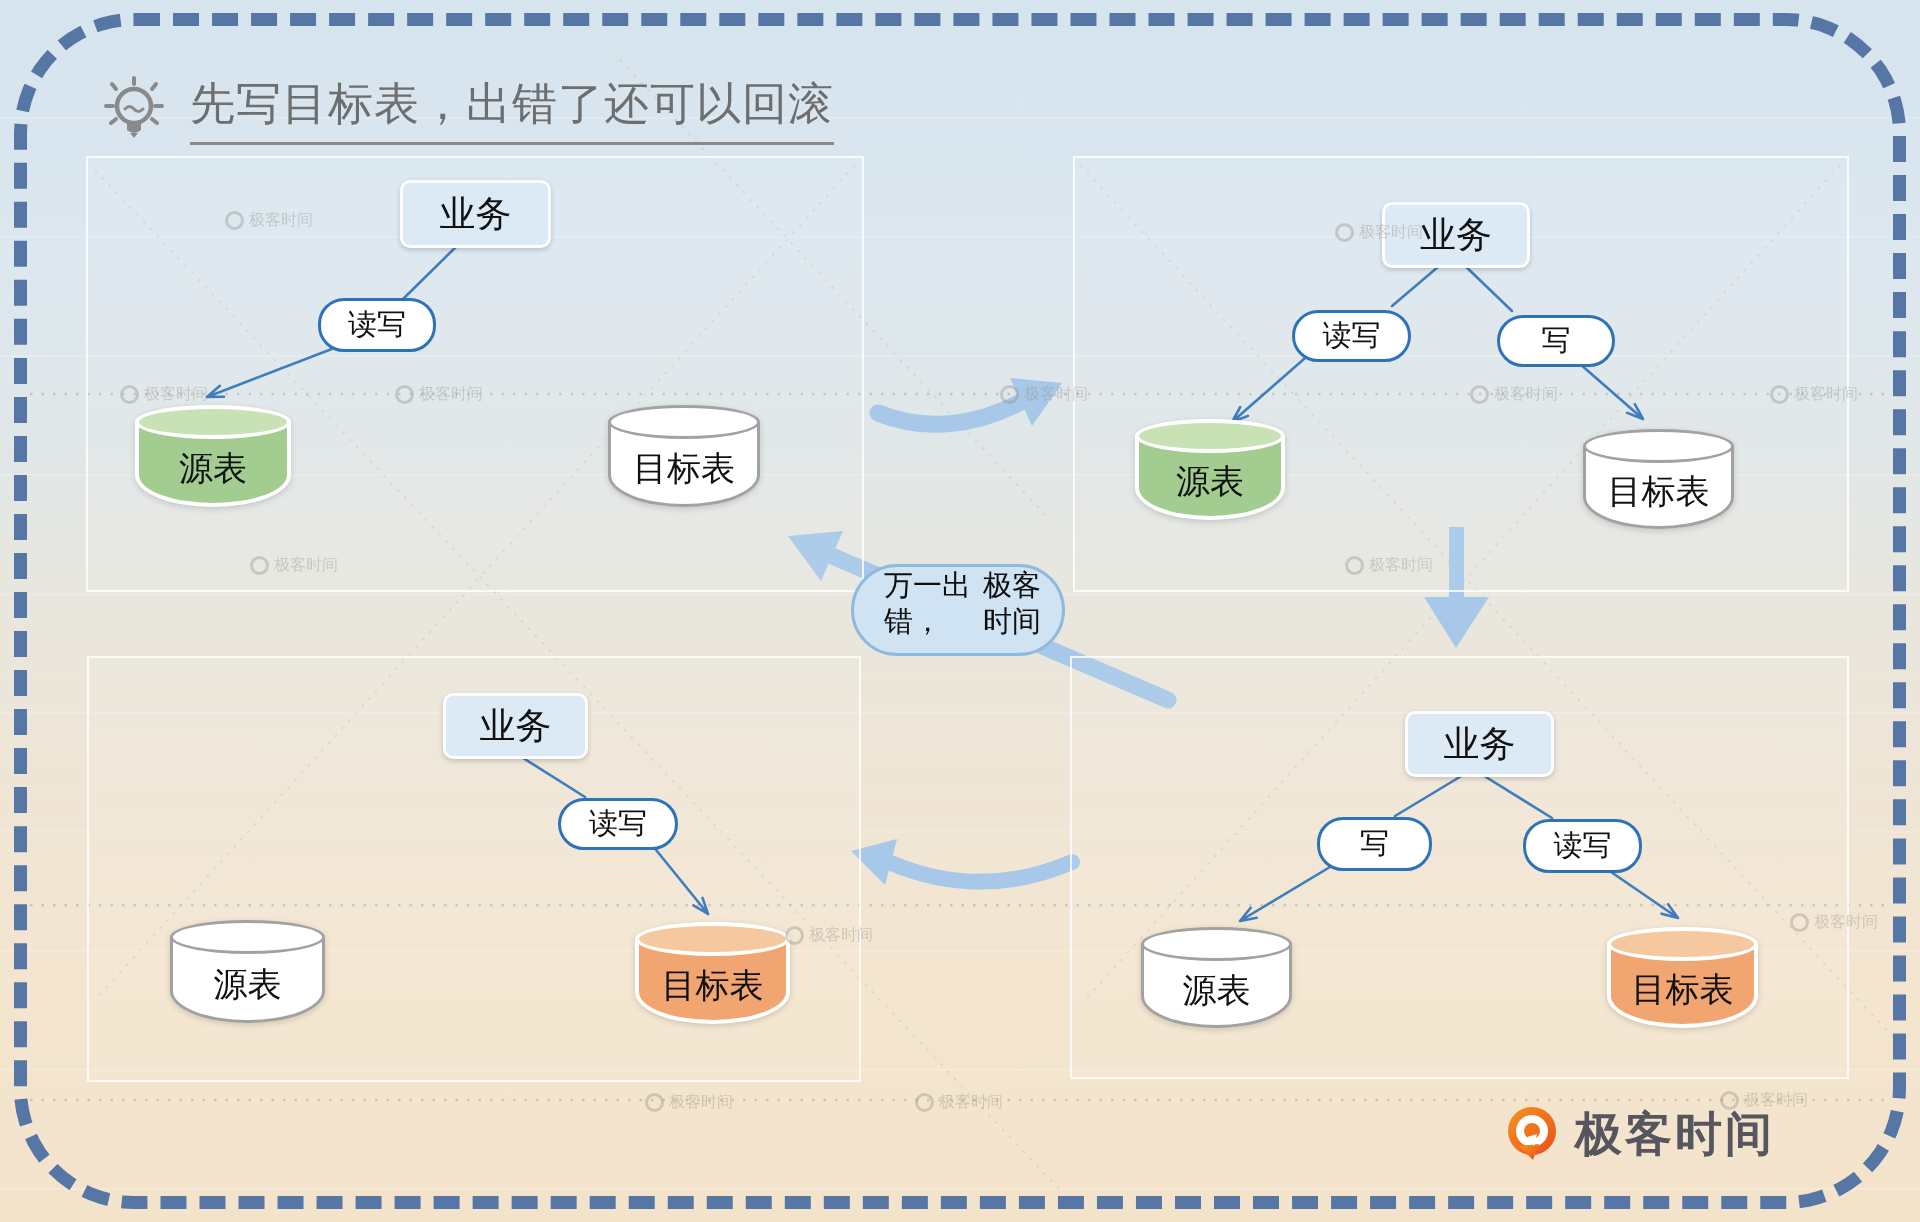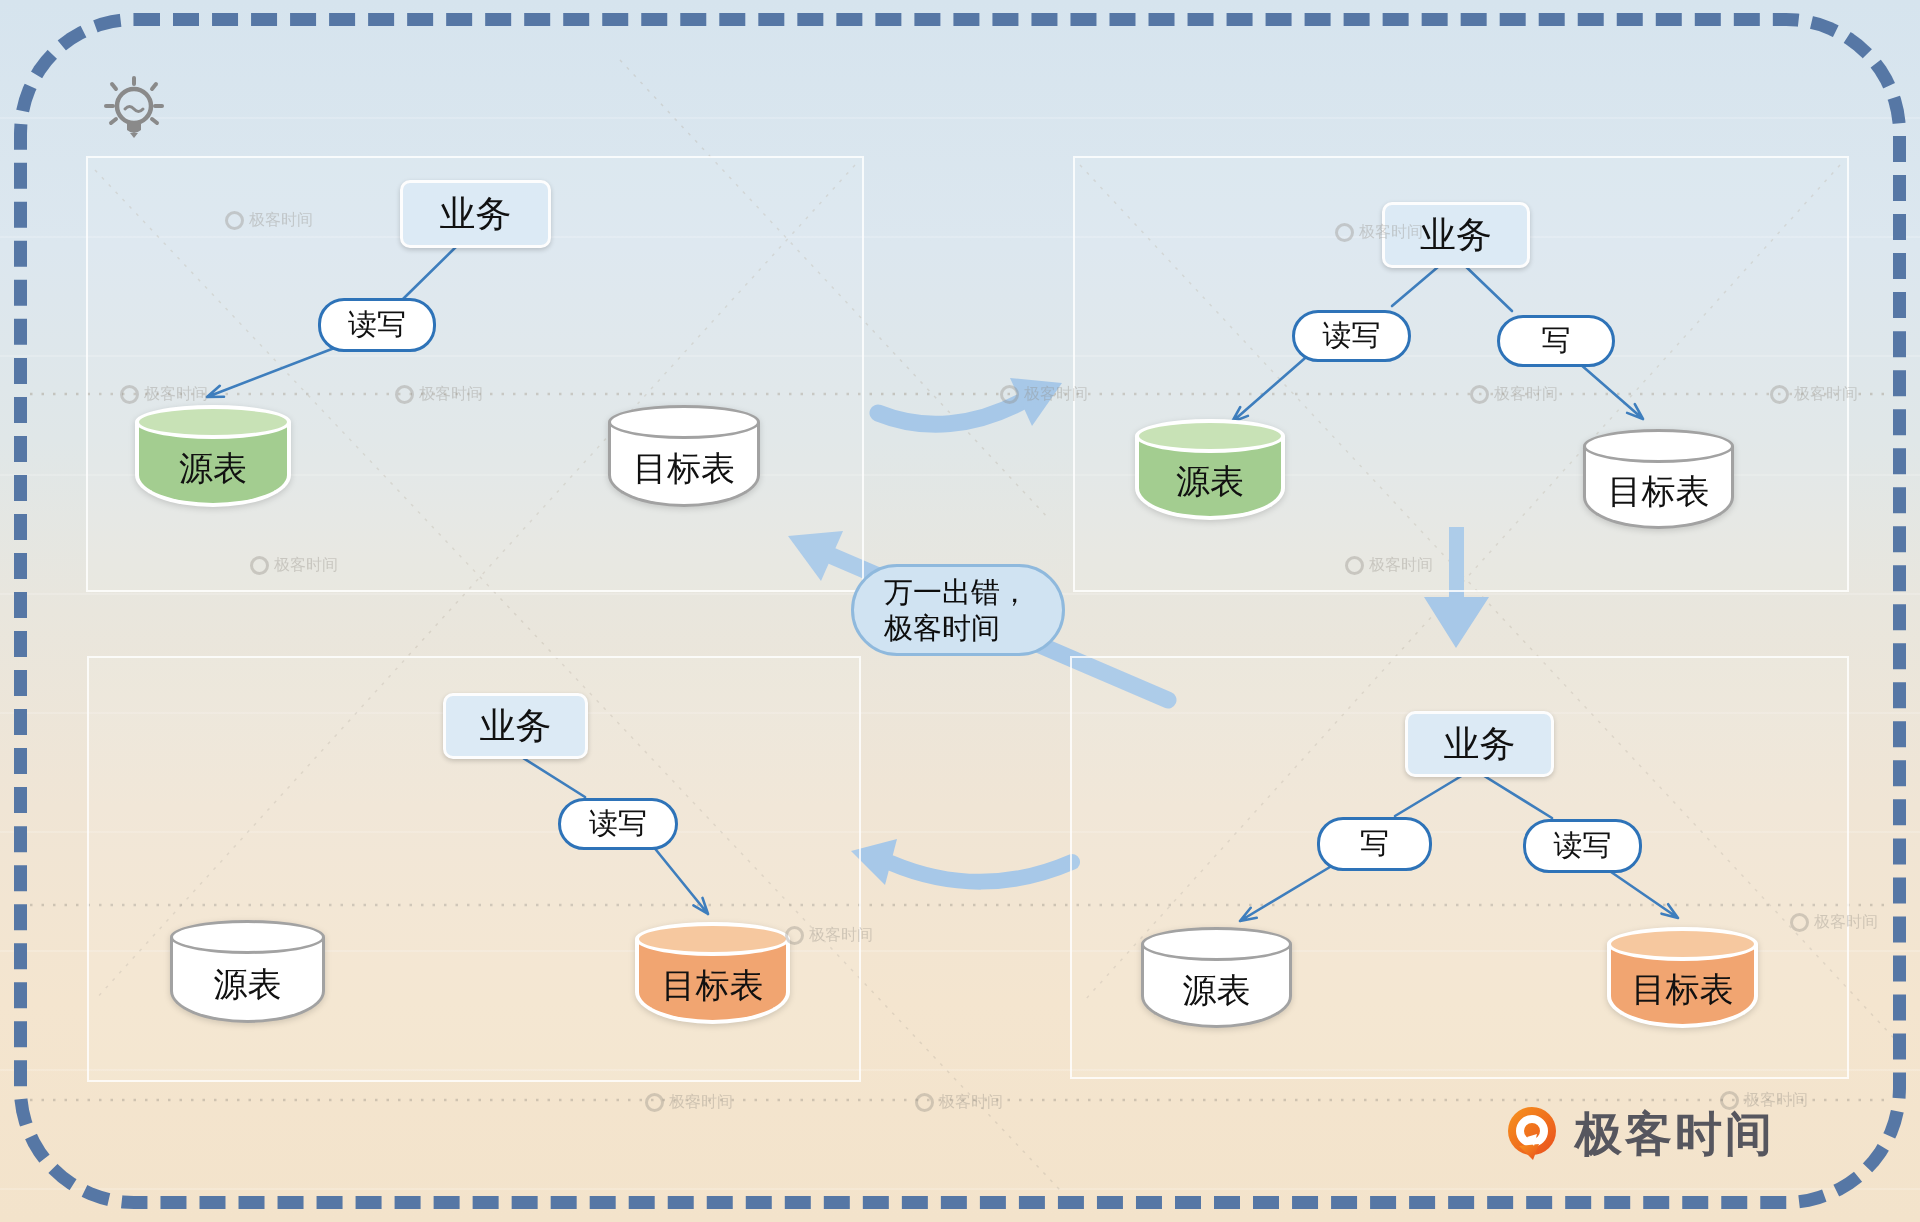--- a/index.html
+++ b/index.html
@@ -29,21 +29,21 @@
   .cyl .body{position:absolute;left:0;right:0;top:17px;bottom:0;
     border-bottom-left-radius:50% 32px;border-bottom-right-radius:50% 32px;
     display:flex;align-items:center;justify-content:center;font-size:34px;color:#111;padding-top:12px;box-sizing:border-box;}
   .cyl.green .top{background:#c8e2b6;border:4px solid #ffffff;box-sizing:border-box;}
   .cyl.green .body{background:#a3cd90;border:4px solid #ffffff;border-top:none;box-sizing:border-box;}
   .cyl.orange .top{background:#f6c89f;border:4px solid #ffffff;box-sizing:border-box;}
   .cyl.orange .body{background:#f1a571;border:4px solid #ffffff;border-top:none;box-sizing:border-box;}
   .cyl.white .top{background:#ffffff;border:3px solid #a2a2a2;box-sizing:border-box;}
   .cyl.white .body{background:#ffffff;border:3px solid #a2a2a2;border-top:none;box-sizing:border-box;}
   .note{position:absolute;left:851px;top:564px;width:214px;height:92px;background:#d0e3f2;
-    border:3px solid #8fb9dd;border-radius:48px;display:flex;flex-direction:column;justify-content:center;
+    border:3px solid #8fb9dd;border-radius:48px;display:flex;flex-direction:row;justify-content:center;
     padding-left:30px;box-sizing:border-box;font-size:29px;line-height:36px;color:#0d0d0d;z-index:5;}
   .wm{position:absolute;display:flex;align-items:center;gap:5px;color:#8f8a82;opacity:0.35;font-size:16px;pointer-events:none;}
   .wm .ring{width:13px;height:13px;border:3px solid #8f8a82;border-radius:50%;}
   .logo{position:absolute;left:1503px;top:1103px;display:flex;align-items:center;gap:14px;}
   .logo-text{font-size:47px;font-weight:bold;color:#56565e;letter-spacing:3px;}
 </style>
 </head>
 <body>
 
 <div class="canvas">
@@ -113,20 +113,21 @@
       <line x1="62" y1="14" x2="58" y2="19"></line>
       <line x1="18" y1="14" x2="22" y2="19"></line>
       <line x1="68" y1="36" x2="61" y2="36"></line>
       <line x1="12" y1="36" x2="19" y2="36"></line>
       <line x1="63" y1="53" x2="58" y2="49"></line>
       <line x1="17" y1="53" x2="22" y2="49"></line>
     </g>
     <path d="M33,54 h14 v6 q-7,6 -14,0 Z" fill="#8a8a8a"></path>
     <path d="M36,63 h8 l-4,5 Z" fill="#8a8a8a"></path>
   </svg>
+  <div class="title">先写目标表，出错了还可以回滚</div>
 
   <div class="panel p-tl">
     <div class="biz" style="left:312px;top:22px;width:145px;height:62px;">
         <span>业务</span>
       </div>
     <div class="pill" style="left:230px;top:140px;width:112px;height:48px;">
         <span>读写</span>
       </div>
     <div class="cyl green" style="left:47px;top:247px;width:156px;height:102px;">
       <div class="top"></div>

